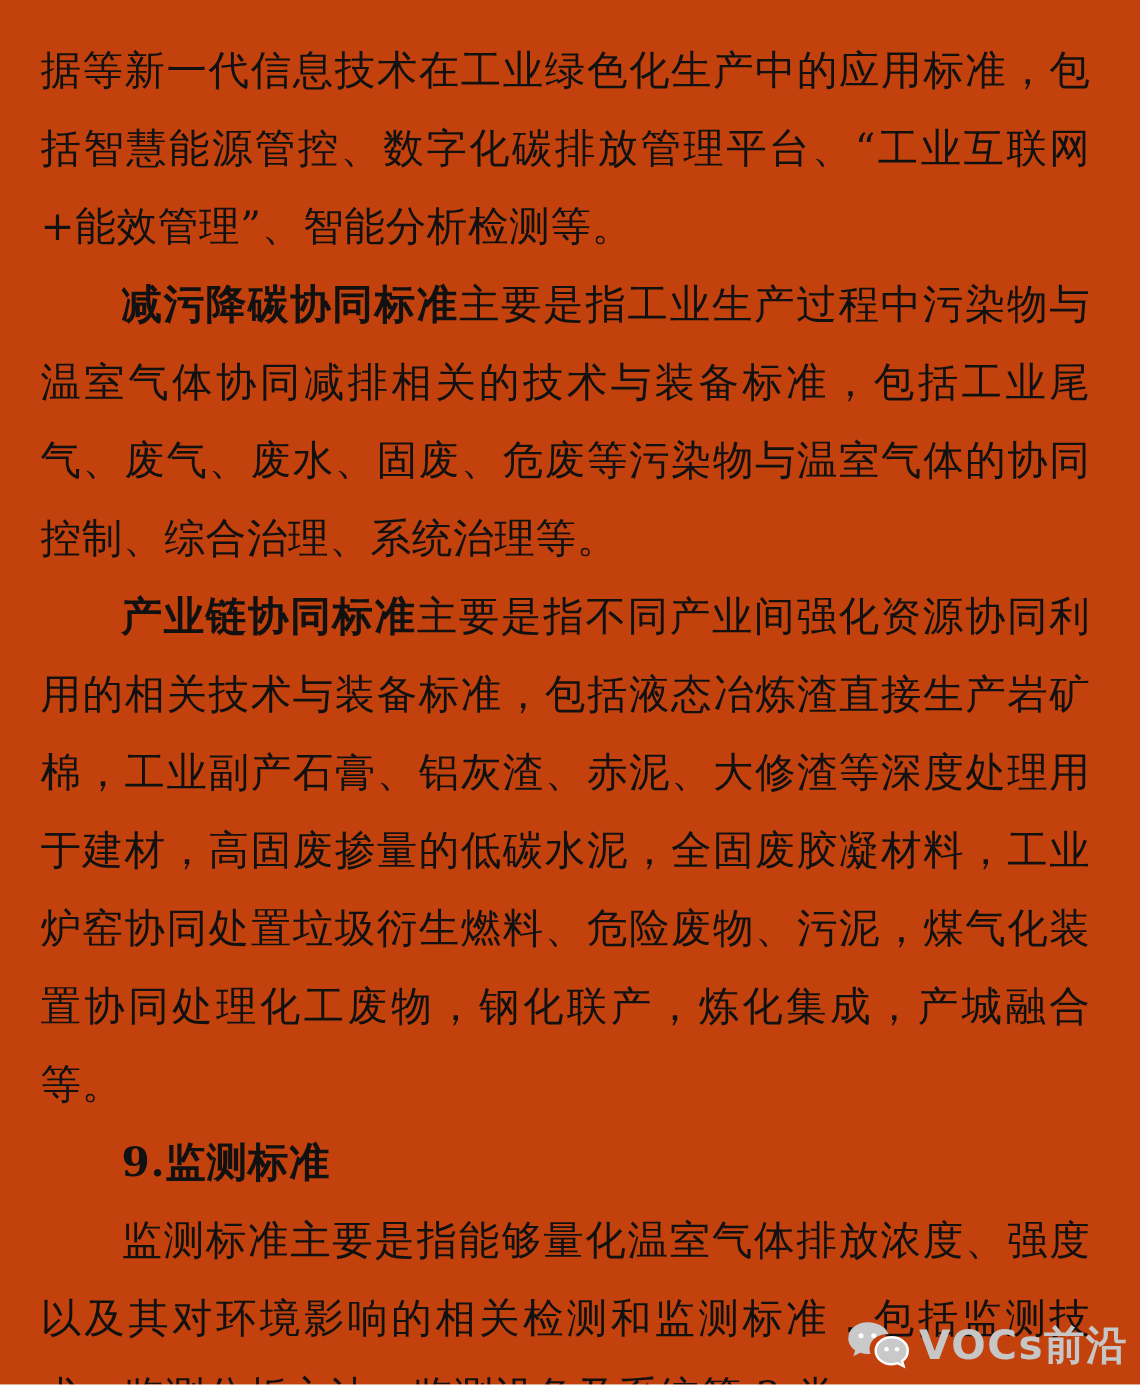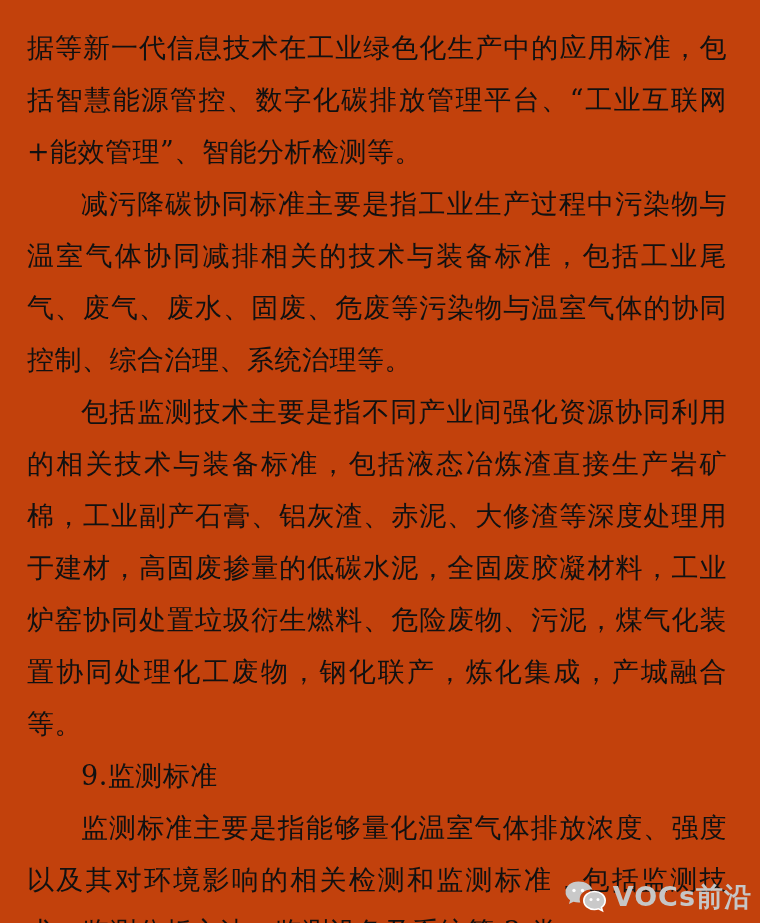--- a/index.html
+++ b/index.html
@@ -27,21 +27,21 @@
     text-align: justify;
     letter-spacing: 0.5px;
   }
   .article p {
     margin: 0;
   }
   .article p.indent {
     text-indent: 2em;
   }
   .article strong {
-    font-weight: normal;
+    font-weight: bold;
     margin-top: 16px;
   }
   .watermark {
     position: absolute;
     right: 8px;
     bottom: 8px;
     display: flex;
     align-items: center;
     gap: 7px;
     font-family: "DejaVu Sans", "Liberation Sans", sans-serif;
@@ -54,21 +54,21 @@
   }
 </style>
 </head>
 <body>
 
 <div class="page">
 
   <div class="article">
       <p><span>据等新一代信息技术在工业绿色化生产中的应用标准，包括智慧能源管控、数字化碳排放管理平台、“工业互联网+能效管理”、智能分析检测等。</span></p>
       <p class="indent"><strong>减污降碳协同标准</strong><span>主要是指工业生产过程中污染物与温室气体协同减排相关的技术与装备标准，包括工业尾气、废气、废水、固废、危废等污染物与温室气体的协同控制、综合治理、系统治理等。</span></p>
-      <p class="indent"><strong>包括监测技术</strong><span>主要是指不同产业间强化资源协同利用的相关技术与装备标准，包括液态冶炼渣直接生产岩矿棉，工业副产石膏、铝灰渣、赤泥、大修渣等深度处理用于建材，高固废掺量的低碳水泥，全固废胶凝材料，工业炉窑协同处置垃圾衍生燃料、危险废物、污泥，煤气化装置协同处理化工废物，钢化联产，炼化集成，产城融合等。</span></p>
+      <p class="indent"><strong>产业链协同标准</strong><span>主要是指不同产业间强化资源协同利用的相关技术与装备标准，包括液态冶炼渣直接生产岩矿棉，工业副产石膏、铝灰渣、赤泥、大修渣等深度处理用于建材，高固废掺量的低碳水泥，全固废胶凝材料，工业炉窑协同处置垃圾衍生燃料、危险废物、污泥，煤气化装置协同处理化工废物，钢化联产，炼化集成，产城融合等。</span></p>
       <p class="indent"><strong>9.监测标准</strong></p>
       <p class="indent"><span>监测标准主要是指能够量化温室气体排放浓度、强度以及其对环境影响的相关检测和监测标准，包括监测技术、监测分析方法、监测设备及系统等 3 类。</span></p>
     </div>
 
   <div class="watermark" style="color: rgb(198, 198, 198);">
     <span style="display:inline-flex;">
       <svg width="42" height="34" viewBox="0 0 42 34" aria-hidden="true">
 
         <path d="M14.5 1.5 C7 1.5 1.5 6.2 1.5 12.1 c0 3.3 1.8 6.2 4.6 8.1 l-1.2 3.9 4.6-2.3 c1.7 0.5 3.4 0.8 5 0.8 0.6 0 1.2 0 1.8-0.1 -0.4-1-0.6-2-0.6-3.1 0-5.5 5-9.9 11.2-9.9 0.5 0 1 0 1.5 0.1 C27 5 21.4 1.5 14.5 1.5 Z" fill="#c9c9c9"></path>
         <circle cx="10" cy="10.5" r="1.7" fill="#ffffff"></circle>

